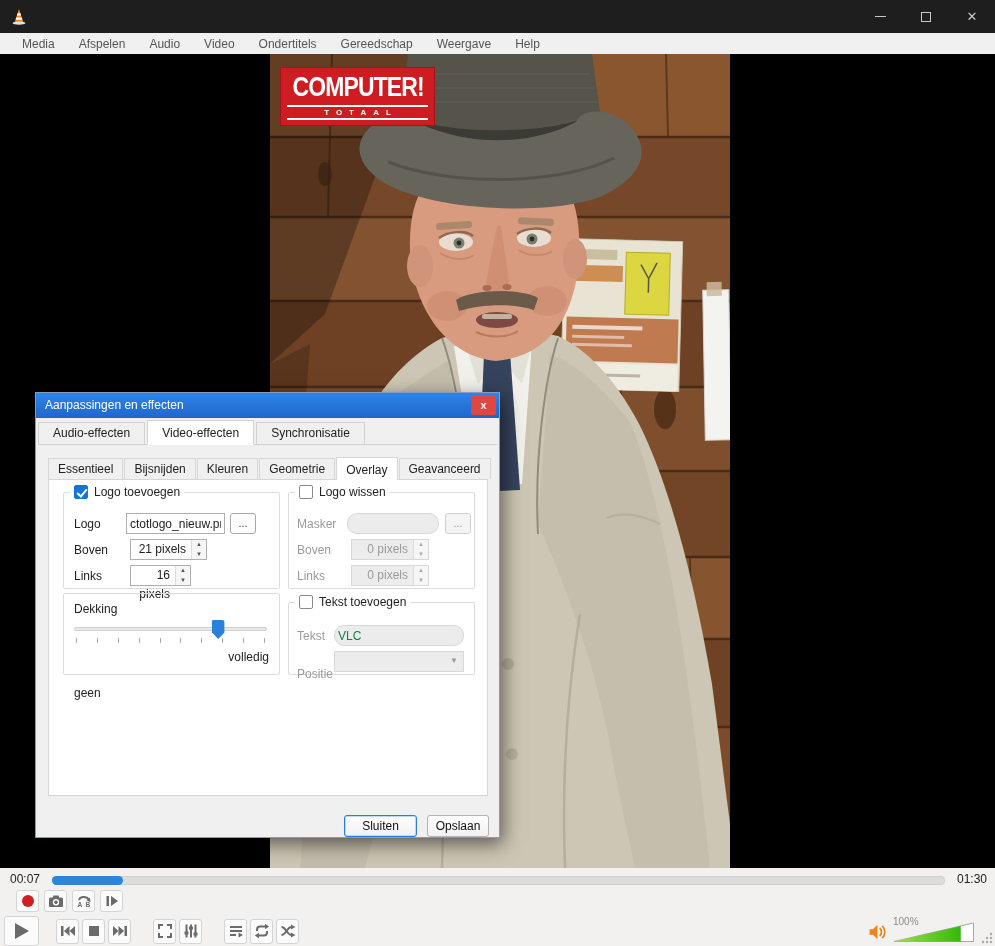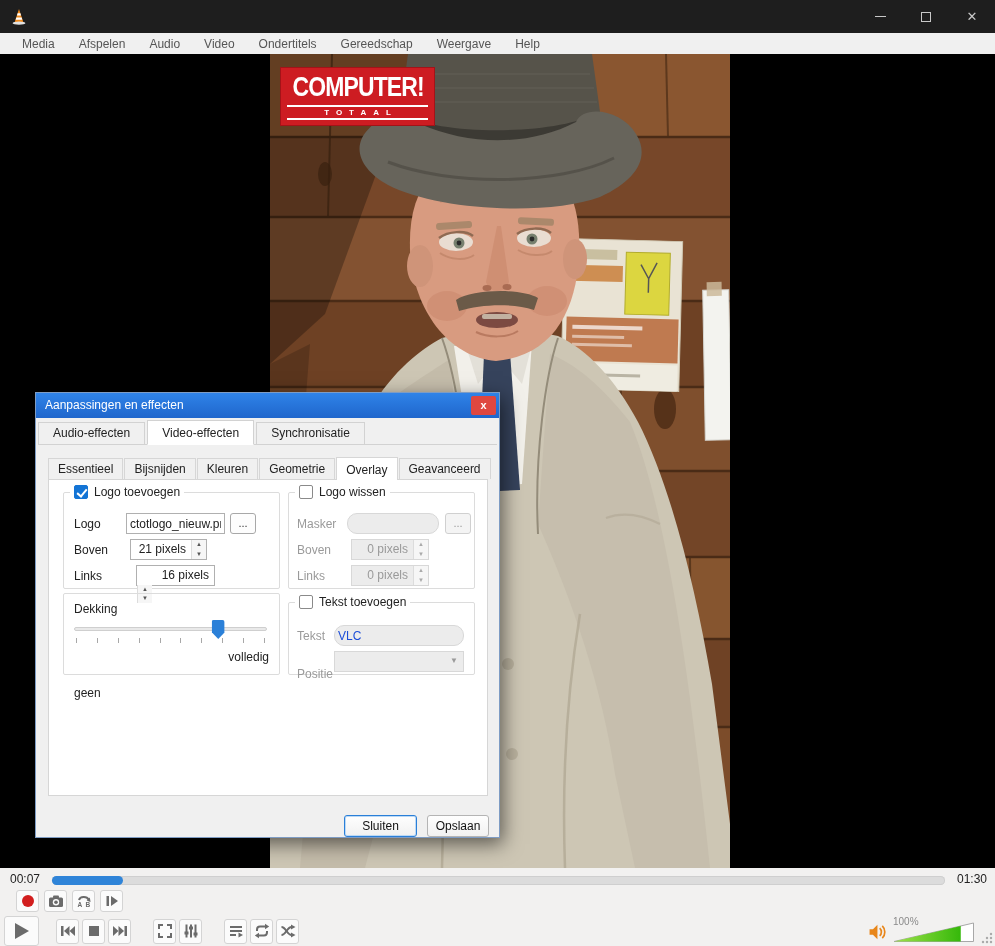--- a/index.html
+++ b/index.html
@@ -43,21 +43,21 @@
   .g2{left:14px;top:113px;width:217px;height:82px;}
   .g3{left:239px;top:12px;width:187px;height:97px;}
   .g4{left:239px;top:122px;width:187px;height:73px;}
   .gtitle{position:absolute;top:-8px;left:6px;background:#fff;padding:0 4px;display:flex;align-items:center;gap:6px;font-size:12px;color:#222;}
   .cb{width:14px;height:14px;border:1px solid #8a8a8a;background:#fff;border-radius:2px;position:relative;}
   .cb.on{background:#1374d5;border-color:#1374d5;}
   .cb.on::after{content:"";position:absolute;left:4px;top:1px;width:4px;height:8px;border:solid #fff;border-width:0 2px 2px 0;transform:rotate(40deg);}
   .flabel{position:absolute;font-size:12px;color:#222;}
   .flabel.dis{color:#9a9a9a;}
   .txt{position:absolute;height:21px;border:1px solid #b0b0b0;background:#fff;font-size:12px;color:#222;padding:0 3px;}
-  .txt.dis{background:#ececec;border-color:#d8d8d8;color:#1d4ed8;border-radius:10px;}
+  .txt.dis{background:#ececec;border-color:#d8d8d8;color:#15803d;border-radius:10px;}
   .browse{position:absolute;width:26px;height:21px;border:1px solid #a8a8a8;border-radius:3px;background:#fdfdfd;font-size:11px;color:#333;text-align:center;line-height:18px;}
   .browse.dis{color:#9a9a9a;border-color:#d0d0d0;background:#f4f4f4;}
   .spin{position:absolute;height:21px;border:1px solid #b0b0b0;background:#fff;display:flex;}
   .spin.dis{background:#ececec;border-color:#d8d8d8;}
   .spin .v{flex:1;font-size:12px;color:#222;text-align:right;line-height:19px;padding-right:5px;}
   .spin.dis .v{color:#9a9a9a;}
   .spin .arr{width:15px;border-left:1px solid #dcdcdc;display:flex;flex-direction:column;background:#f6f6f6;}
   .spin .arr span{flex:1;font-size:6px;line-height:9px;text-align:center;color:#555;}
   .spin.dis .arr span{color:#aaa;}
   .groove{position:absolute;left:10px;right:12px;top:33px;height:4px;background:#e9e9e9;border:1px solid #cfcfcf;border-radius:2px;}
@@ -277,21 +277,21 @@
         <span class="browse" style="left:166px;top:20px;">...</span>
         <span class="flabel" style="left:10px;top:50px;">Boven</span>
         <div class="spin" style="left:66px;top:46px;width:77px;">
           <span class="v">21 pixels</span>
           <span class="arr">
               <span>▲</span>
               <span>▼</span>
             </span>
         </div>
         <span class="flabel" style="left:10px;top:76px;">Links</span>
-        <div class="spin" style="left:72px;top:72px;width:79px;flex-direction:column;">
+        <div class="spin" style="left:66px;top:72px;width:61px;">
           <span class="v">16 pixels</span>
           <span class="arr">
               <span>▲</span>
               <span>▼</span>
             </span>
         </div>
       </div>
 
       <div class="grp g2">
         <span class="flabel" style="left:10px;top:8px;">Dekking</span>

